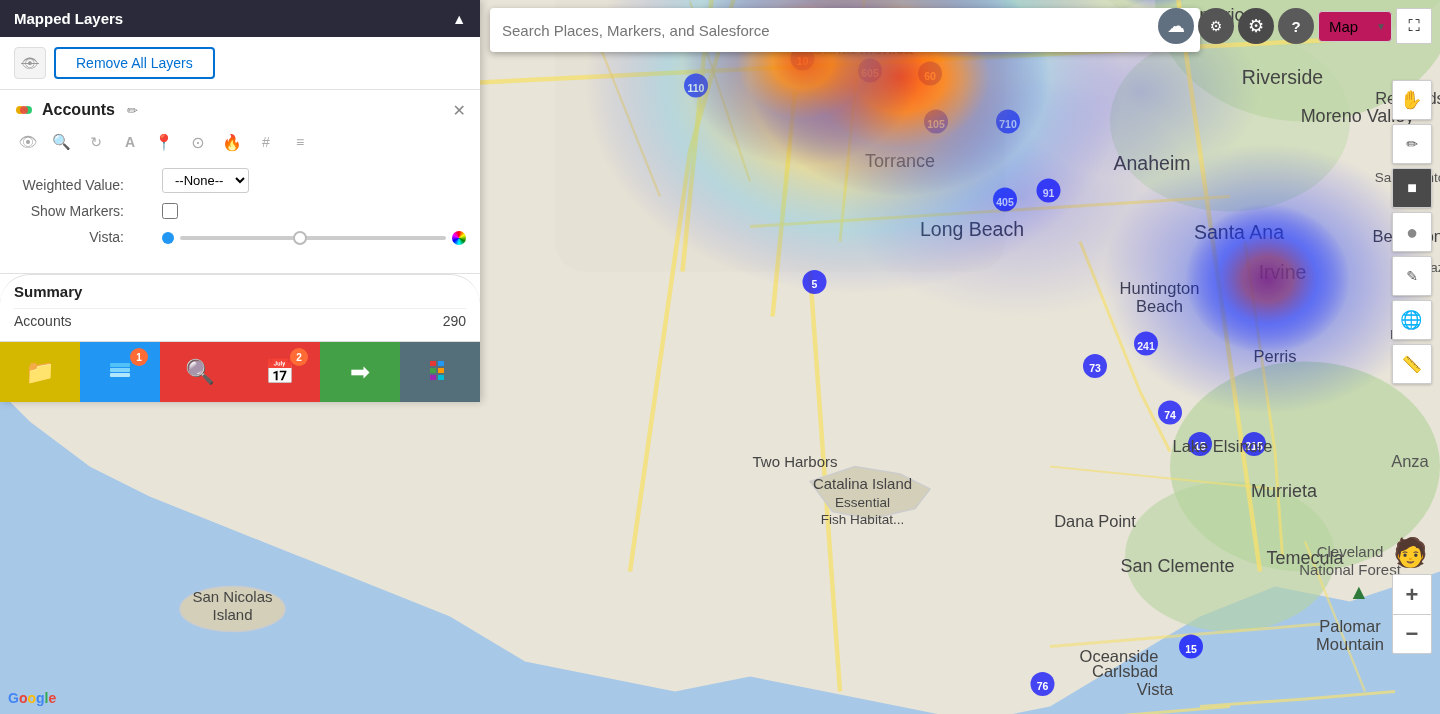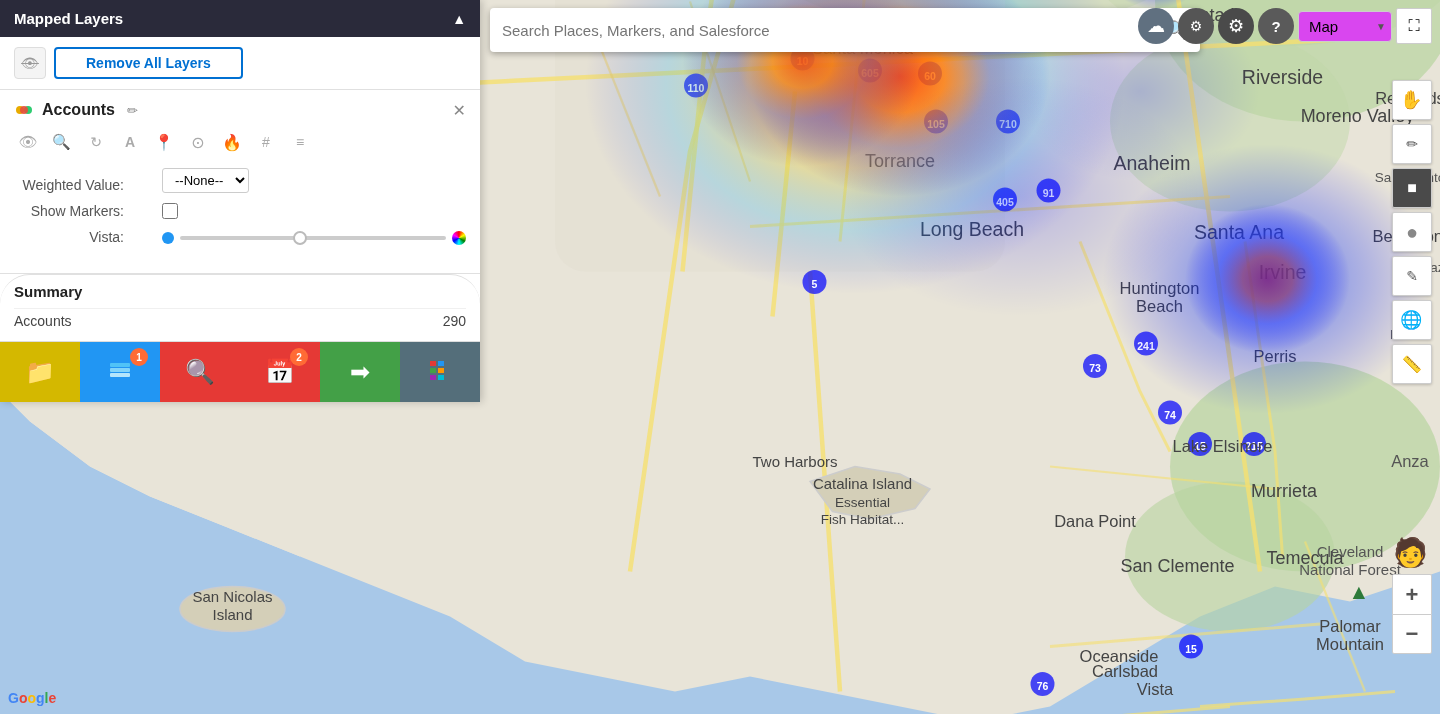--- a/index.html
+++ b/index.html
@@ -68,24 +68,24 @@
       justify-content: center;
       color: white;
       font-size: 16px;
     }
 
     .top-ctrl-btn.light {
       background: #5a5a5a;
     }
 
     #map-type-selector {
-      background: #d946ef;
+      background: #be185d;
       border: 1px solid #ccc;
       border-radius: 4px;
-      padding: 6px 28px 6px 10px;
+      padding: 6px 8px 6px 10px;
       font-size: 15px;
       cursor: pointer;
       appearance: none;
       -webkit-appearance: none;
       position: relative;
       outline: none;
     }
 
     #map-type-wrapper {
       position: relative;
@@ -215,24 +215,24 @@
       align-items: center;
       gap: 8px;
       border-bottom: 1px solid #e0e0e0;
     }
 
     #remove-all-btn {
       background: white;
       border: 2px solid #0070d2;
       color: #0070d2;
       border-radius: 4px;
-      padding: 6px 30px;
+      padding: 6px 20px;
       font-size: 14px;
       cursor: pointer;
-      font-weight: 700;
+      font-weight: 400;
     }
 
     #eye-icon-btn {
       width: 32px;
       height: 32px;
       background: #f4f4f4;
       border: 1px solid #ddd;
       border-radius: 4px;
       display: flex;
       align-items: center;

